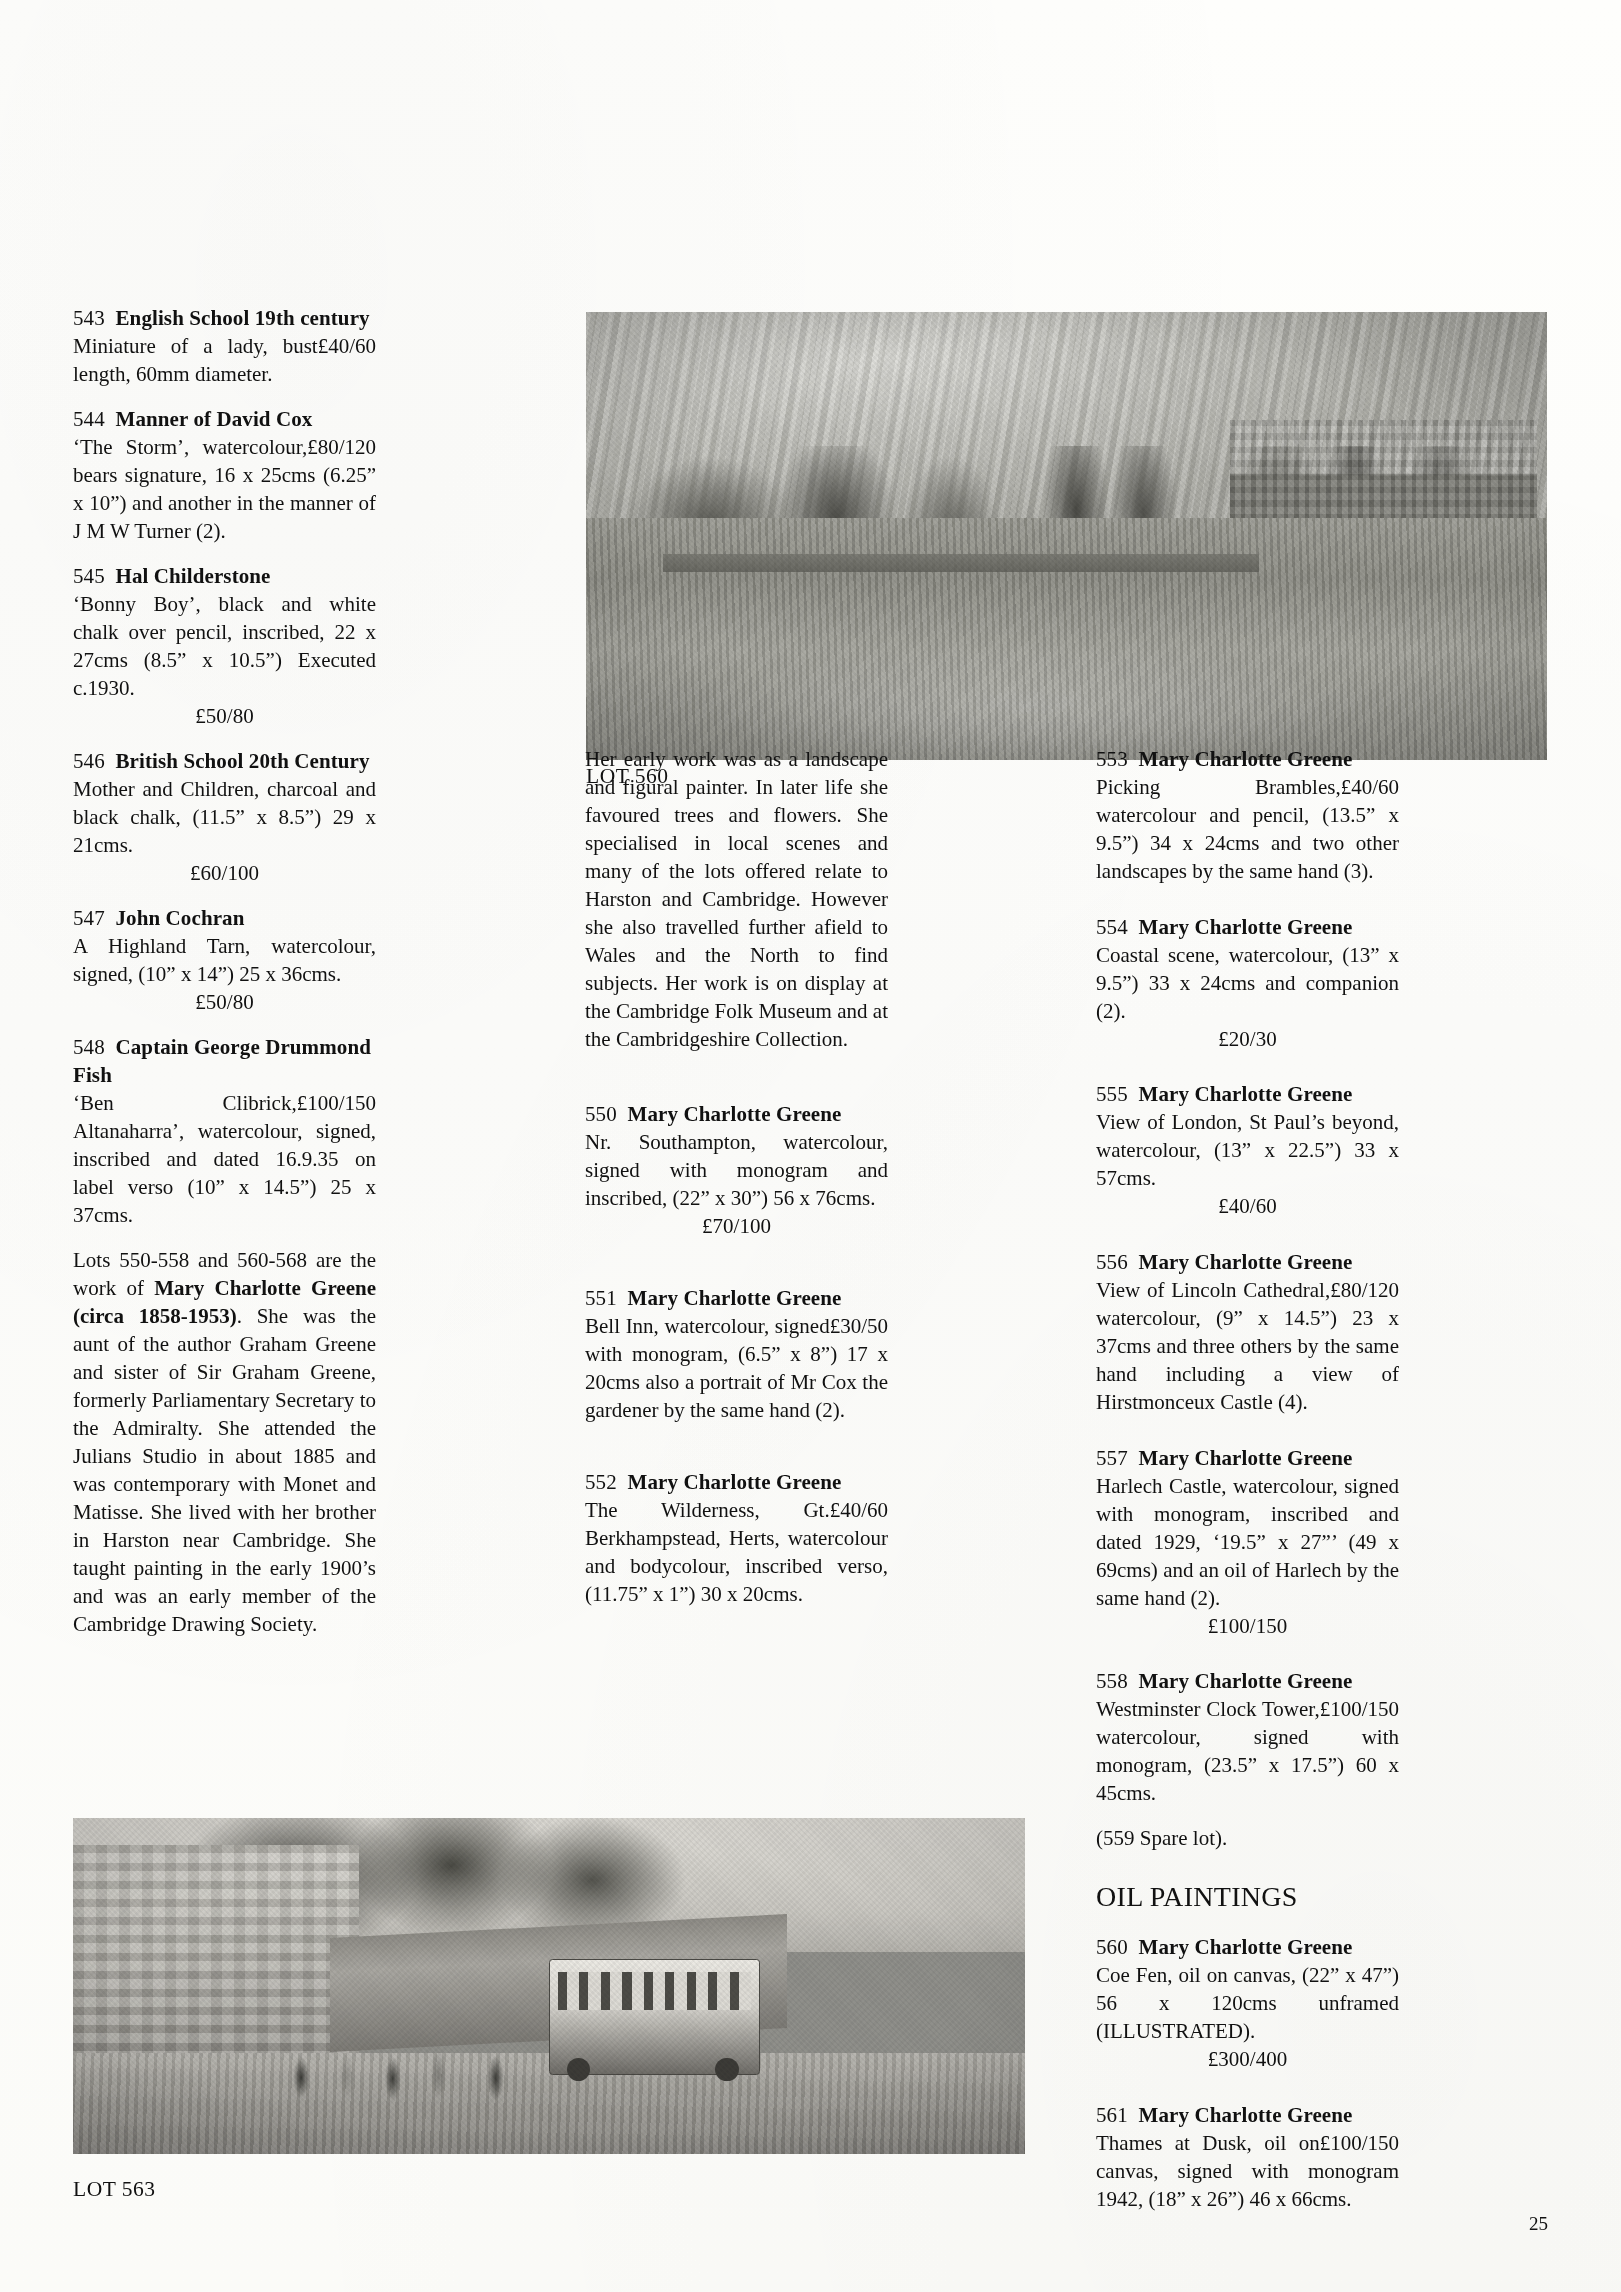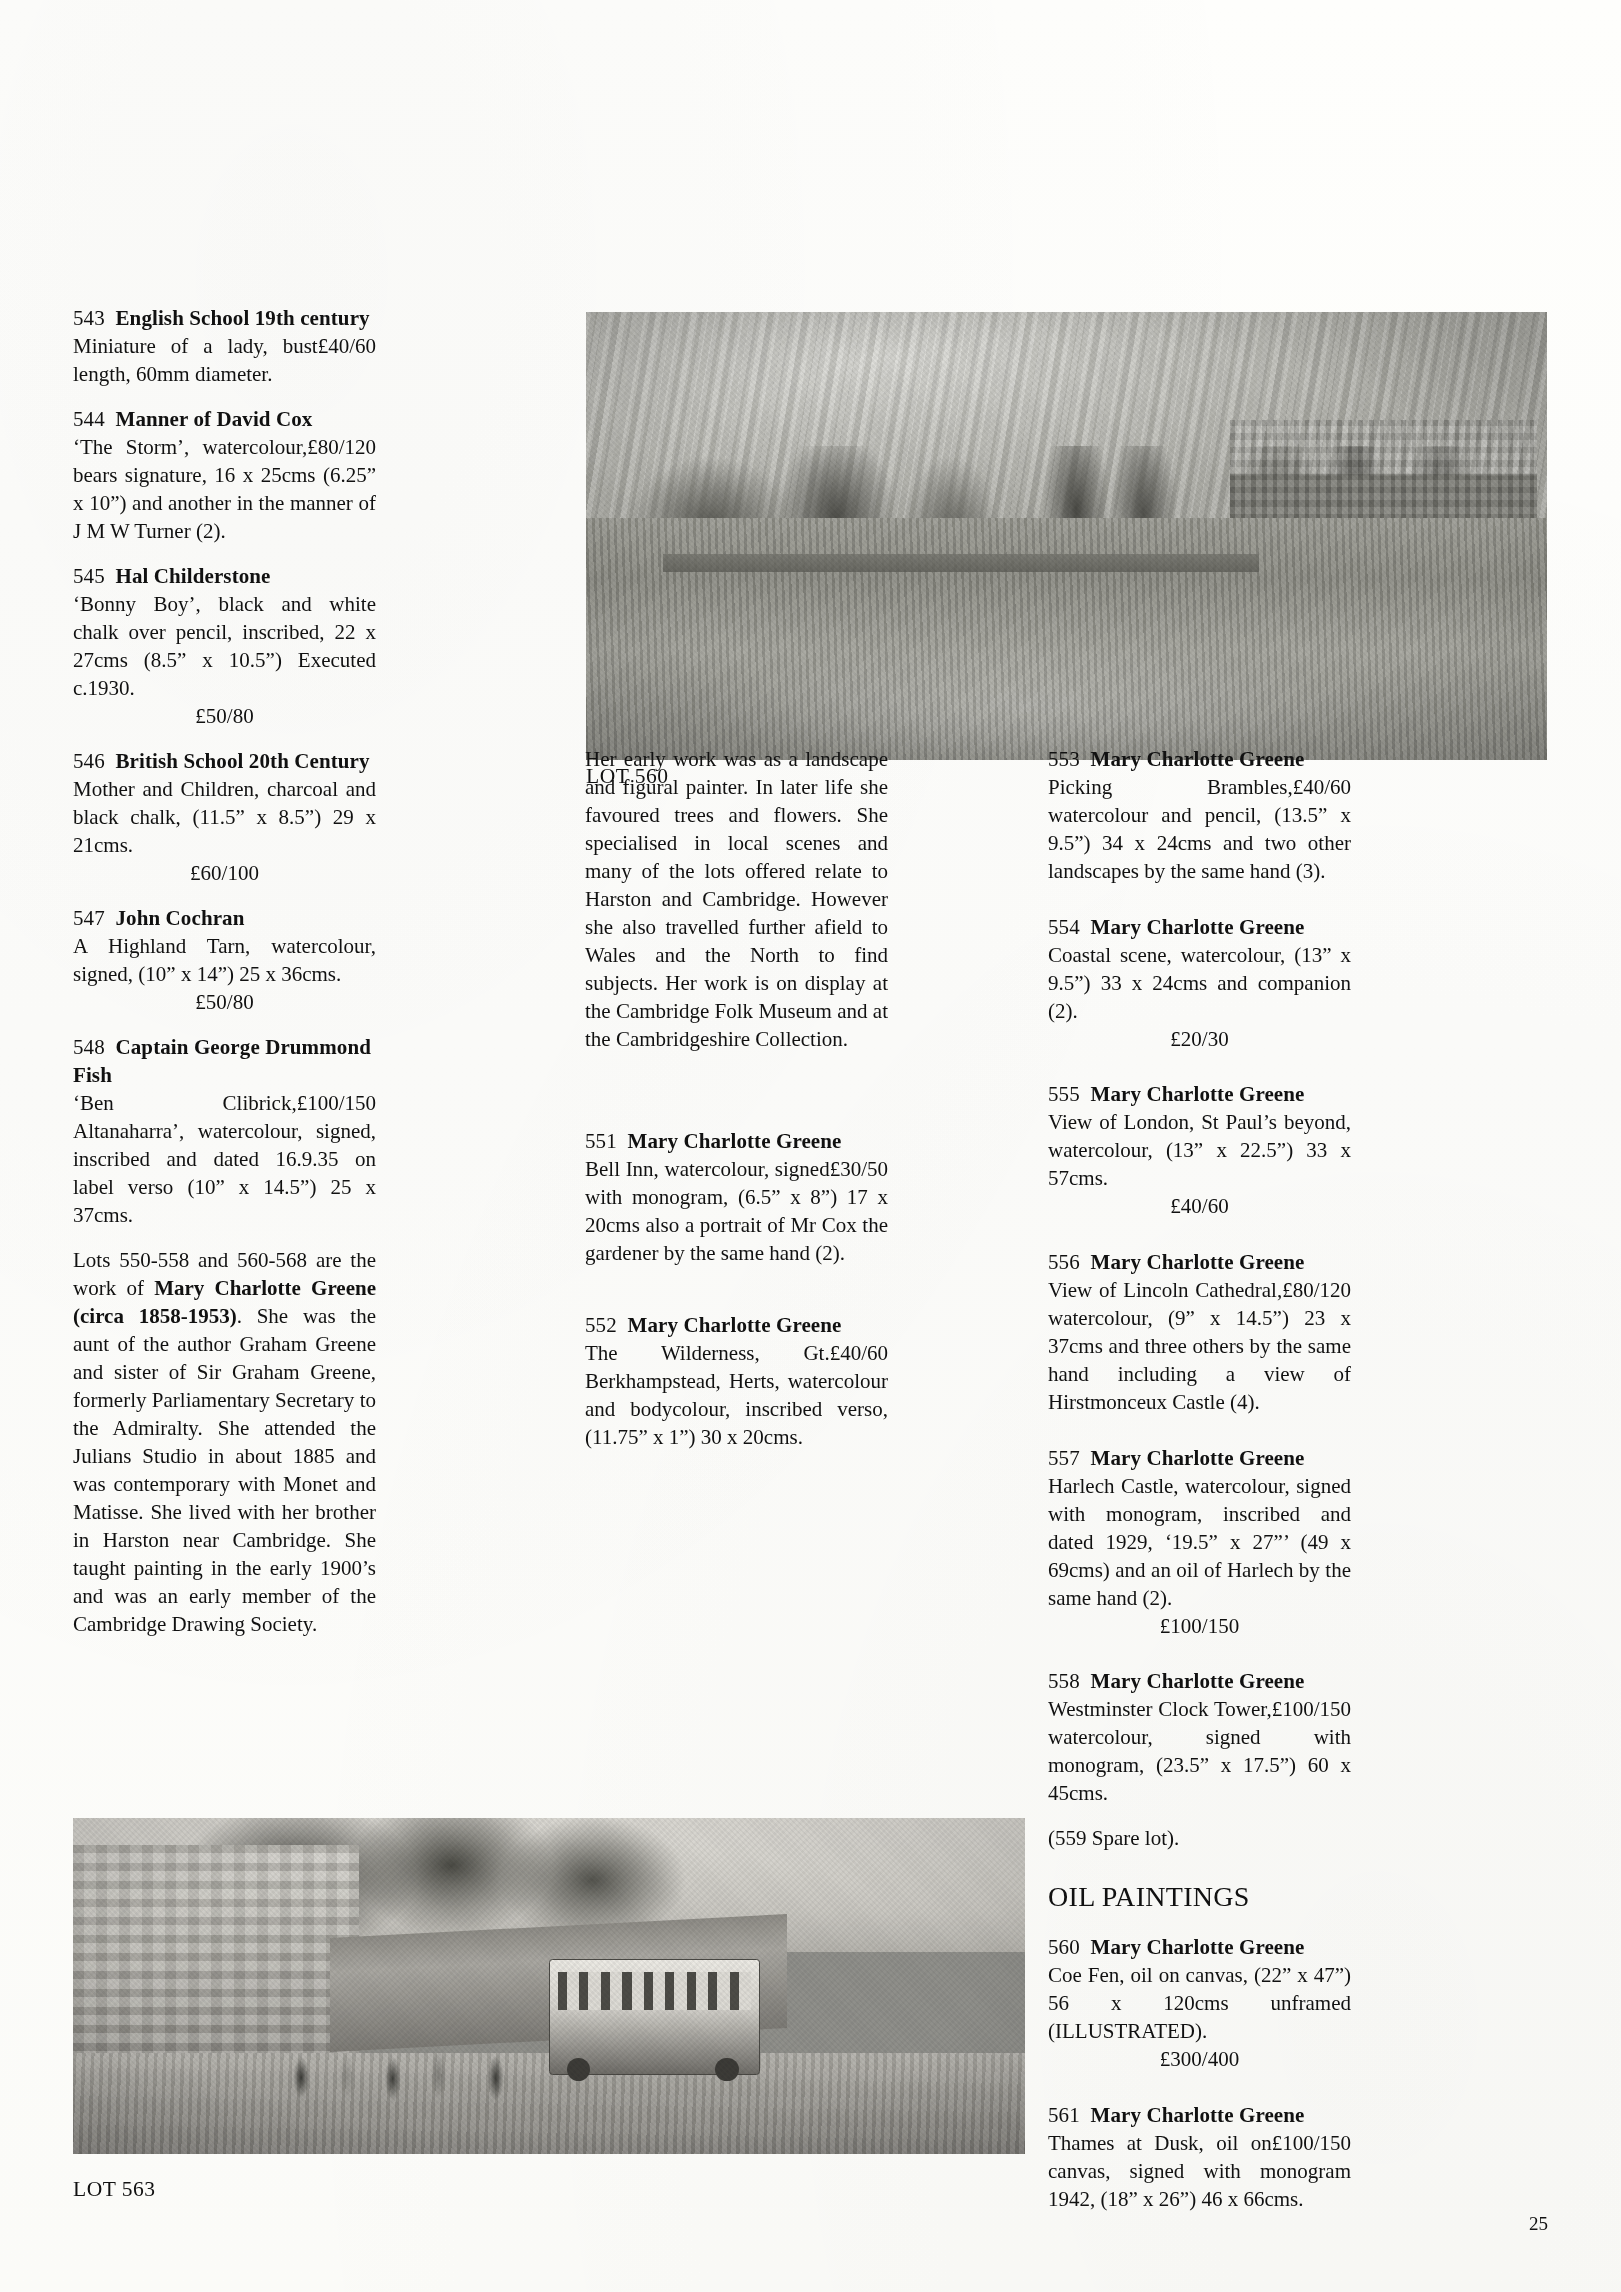--- a/index.html
+++ b/index.html
@@ -37,21 +37,21 @@
     width: 1473px;
   }
 
   .col {
     position: absolute;
     top: 0;
     width: 303px;
   }
   .col-1 { left: 0px; }
   .col-2 { left: 512px; }
-  .col-3 { left: 975px; }
+  .col-3 { left: 1023px; }
 
   .lot {
     margin-bottom: 17px;
   }
   .lot-head {
     font-weight: bold;
     font-size: 21px;
     line-height: 28px;
     letter-spacing: 0.1px;
   }
@@ -375,20 +375,29 @@
     </div>
 
     <div class="col col-2">
 
       <div style="height:441px"></div>
 
       <div class="para">Her early work was as a landscape and figural painter. In later life she favoured trees and flowers. She specialised in local scenes and many of the lots offered relate to Harston and Cambridge. However she also travelled further afield to Wales and the North to find subjects. Her work is on display at the Cambridge Folk Museum and at the Cambridgeshire Collection.</div>
 
       <div style="height:30px"></div>
 
+      <div class="lot">
+        <div class="lot-head">
+          <span class="lot-num">550</span><span>Mary Charlotte Greene</span>
+        </div>
+        <div class="lot-body">
+          <span>Nr. Southampton, watercolour, signed with monogram and inscribed, (22” x 30”) 56 x 76cms.</span>
+        </div>
+        <span class="price">£70/100</span>
+      </div>
 
       <div style="height:27px"></div>
 
       <div class="lot">
         <div class="lot-head">
           <span class="lot-num">551</span><span>Mary Charlotte Greene</span>
         </div>
         <div class="lot-body">
           <span class="price-inline">£30/50</span><span>Bell Inn, watercolour, signed with monogram, (6.5” x 8”) 17 x 20cms also a portrait of Mr Cox the gardener by the same hand (2).</span>
         </div>

